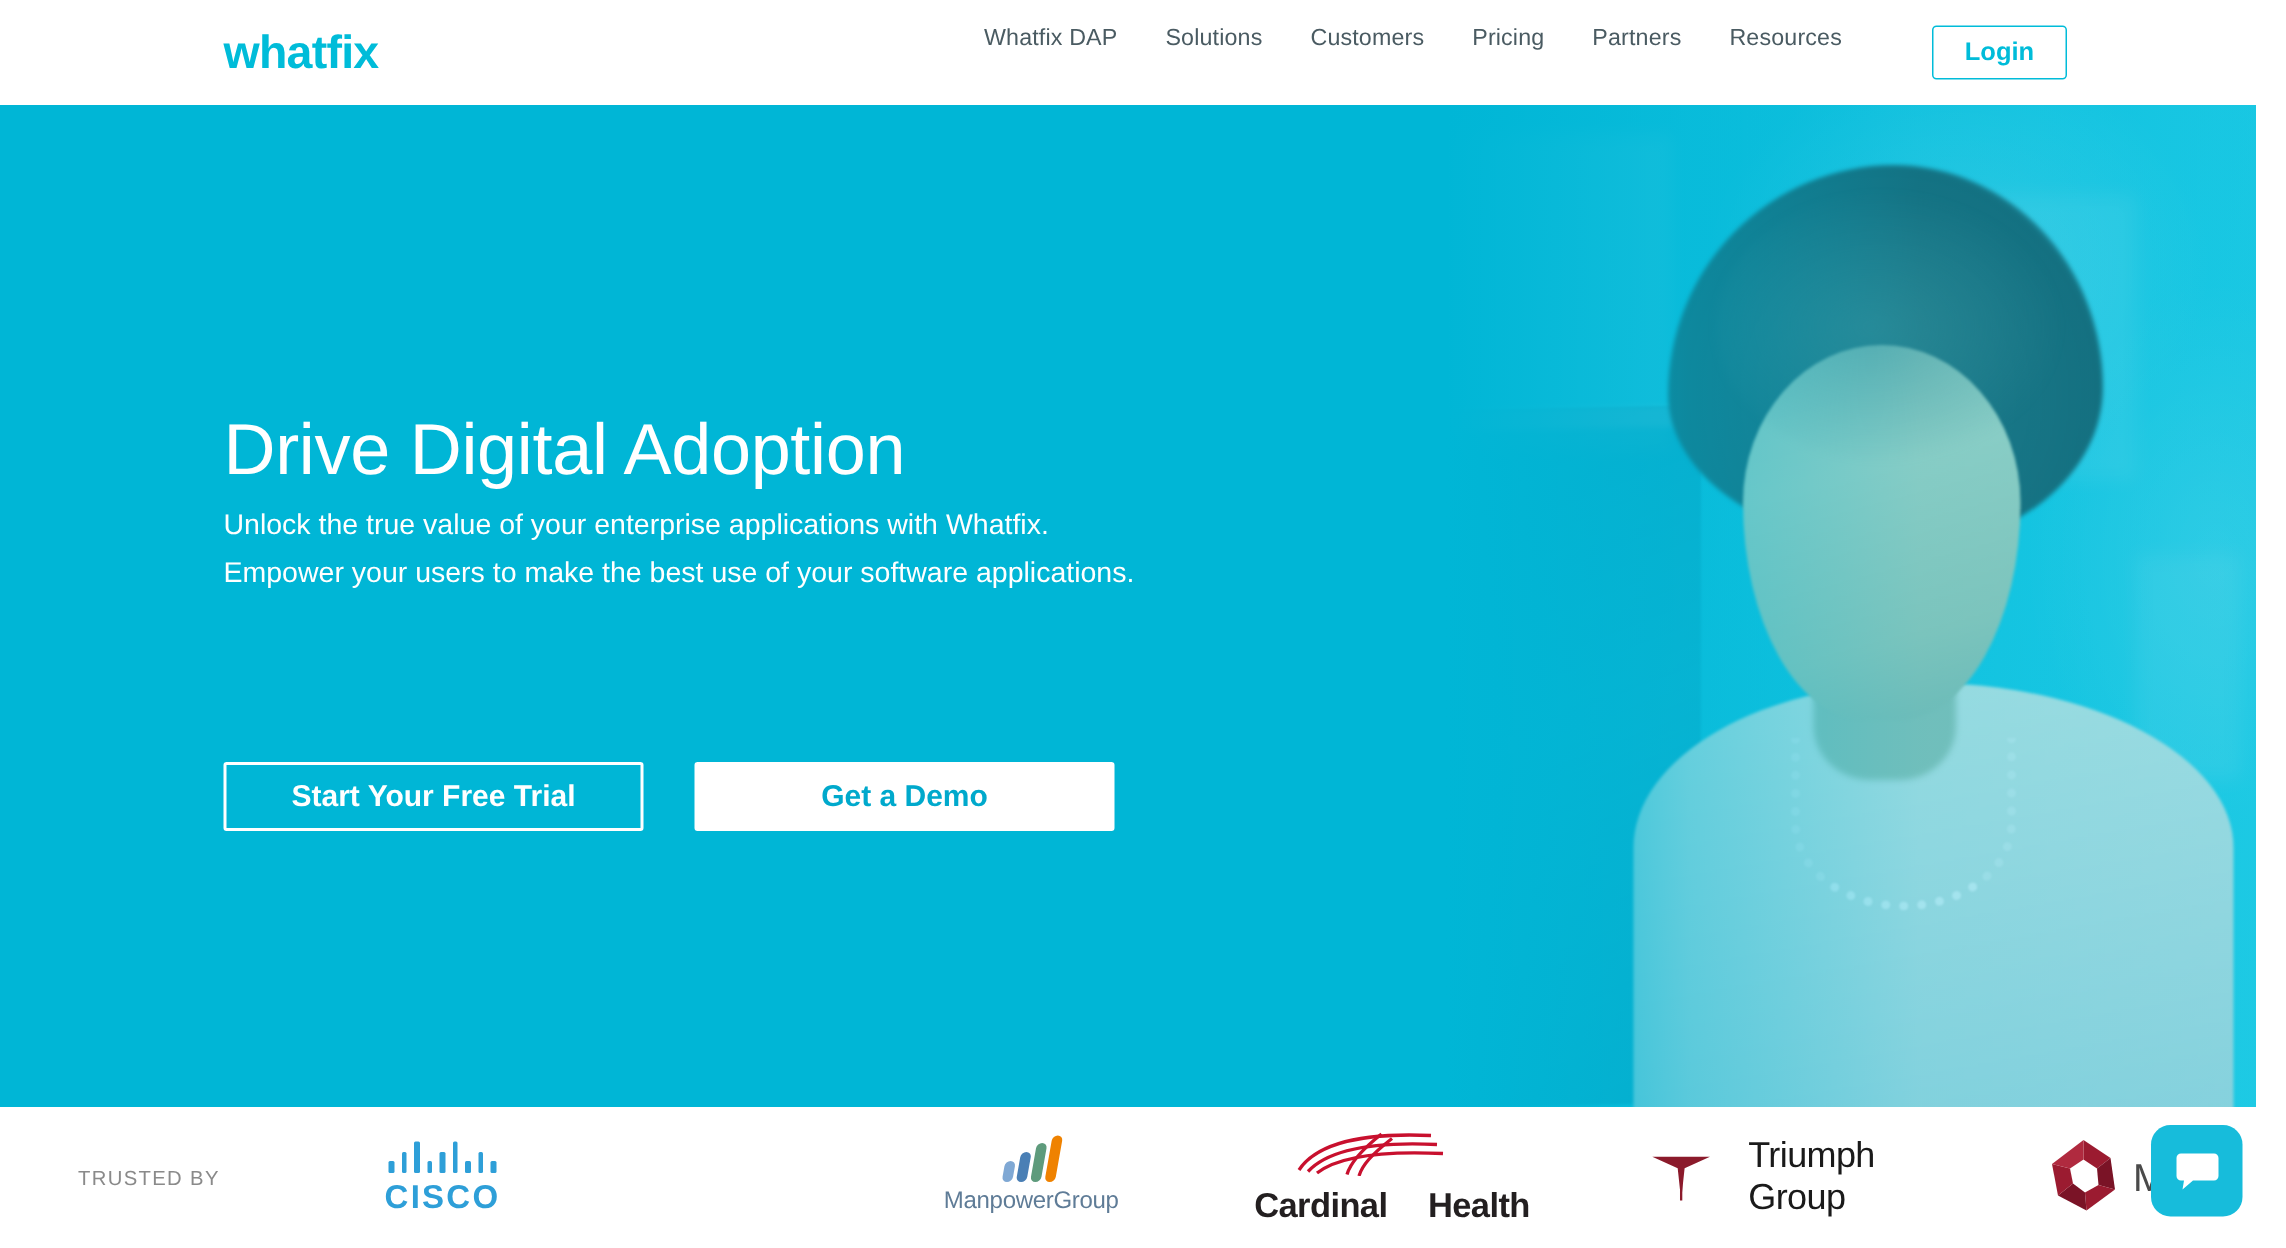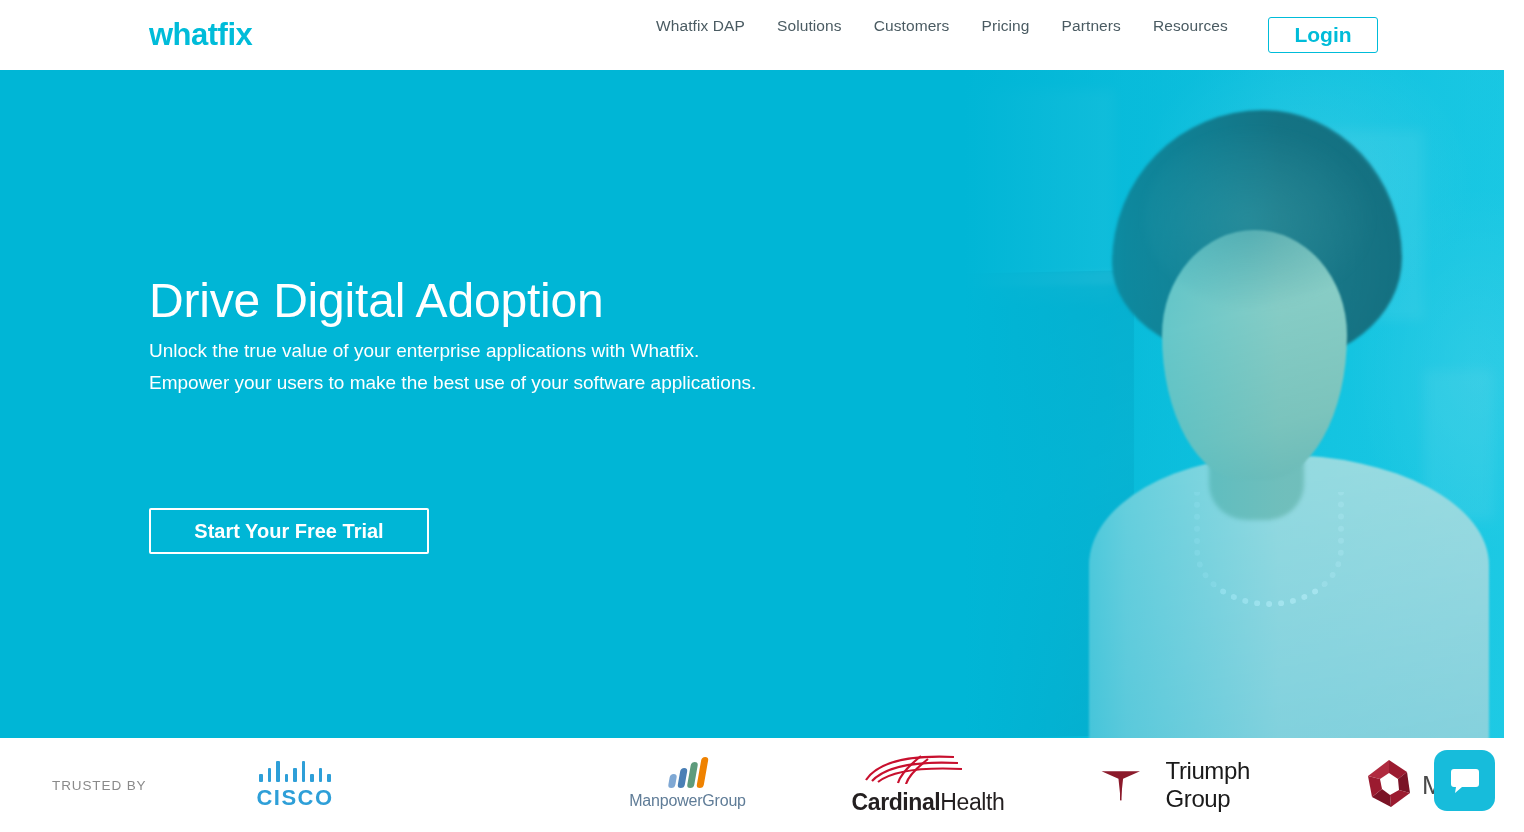--- a/index.html
+++ b/index.html
@@ -26,24 +26,24 @@
   .nav {
     position: absolute; left: 640px; top: 0; height: 52px;
     display: flex; align-items: center; gap: 0px;
   }
   .nav-item {
     font-size: 15.5px; color: #4a5b62; padding: 0 16px;
     cursor: pointer; white-space: nowrap; letter-spacing: 0.1px;
   }
   .login-btn {
     position: absolute; right: 146px; top: 17px;
-    width: 110px; height: 36px;
+    width: 90px; height: 36px;
     border: 1.5px solid #00bcd9; border-radius: 3px;
     color: #00bcd9; background: #fff;
-    font-size: 21px; font-weight: bold;
+    font-size: 17px; font-weight: bold;
     display: flex; align-items: center; justify-content: center;
     cursor: pointer;
   }
 
   
   .hero {
     position: absolute; top: 70px; left: 0;
     width: 1504px; height: 668px;
     overflow: hidden;
     background: #4c1d95;
@@ -185,21 +185,21 @@
   
   .mpg { text-align: center; }
   .mpg-bars { display: flex; justify-content: center; align-items: flex-end; gap: 3px; height: 28px; }
   .mpg-bars i { width: 7px; display: block; border-radius: 4px; transform: skewX(-10deg); }
   .mpg-word { font-size: 16px; color: #5f7c97; margin-top: 4px; letter-spacing: -0.2px; }
 
   
   .cardinal { text-align: center; }
   .cardinal-word { font-size: 23px; color: #231f20; letter-spacing: -0.4px; margin-top: 1px; }
   .cardinal-word b { font-weight: bold; }
-  .cardinal-word span { font-weight: normal; }
+  .cardinal-word span { font-weight: bold; padding-left: 27px; }
 
   
   .triumph { display: flex; align-items: center; gap: 24px; }
   .triumph-word { font-size: 24px; color: #1a1a1a; letter-spacing: -0.4px; }
 
   
   .lastlogo { display: flex; align-items: center; gap: 4px; }
   .lastlogo-word { font-size: 26px; color: #4a4a4a; }
 
   
@@ -254,20 +254,21 @@
       <div class="hero-tint"></div>
     </div>
 
     <div class="hero-left-solid"></div>
 
     <div class="hero-content">
       <h1 class="hero-title">Drive Digital Adoption</h1>
       <p class="hero-sub">Unlock the true value of your enterprise applications with Whatfix. Empower your users to make the best use of your software applications.</p>
       <div class="cta-row">
         <div class="btn btn-trial">Start Your Free Trial</div>
+        <div class="btn btn-demo">Get a Demo</div>
       </div>
     </div>
   </div>
 
   <div class="trusted">
     <div class="trusted-label">TRUSTED BY</div>
 
     <div class="logo-slot" style="left:235px;width:120px;">
       <div class="cisco">
         <div class="cisco-bars">

